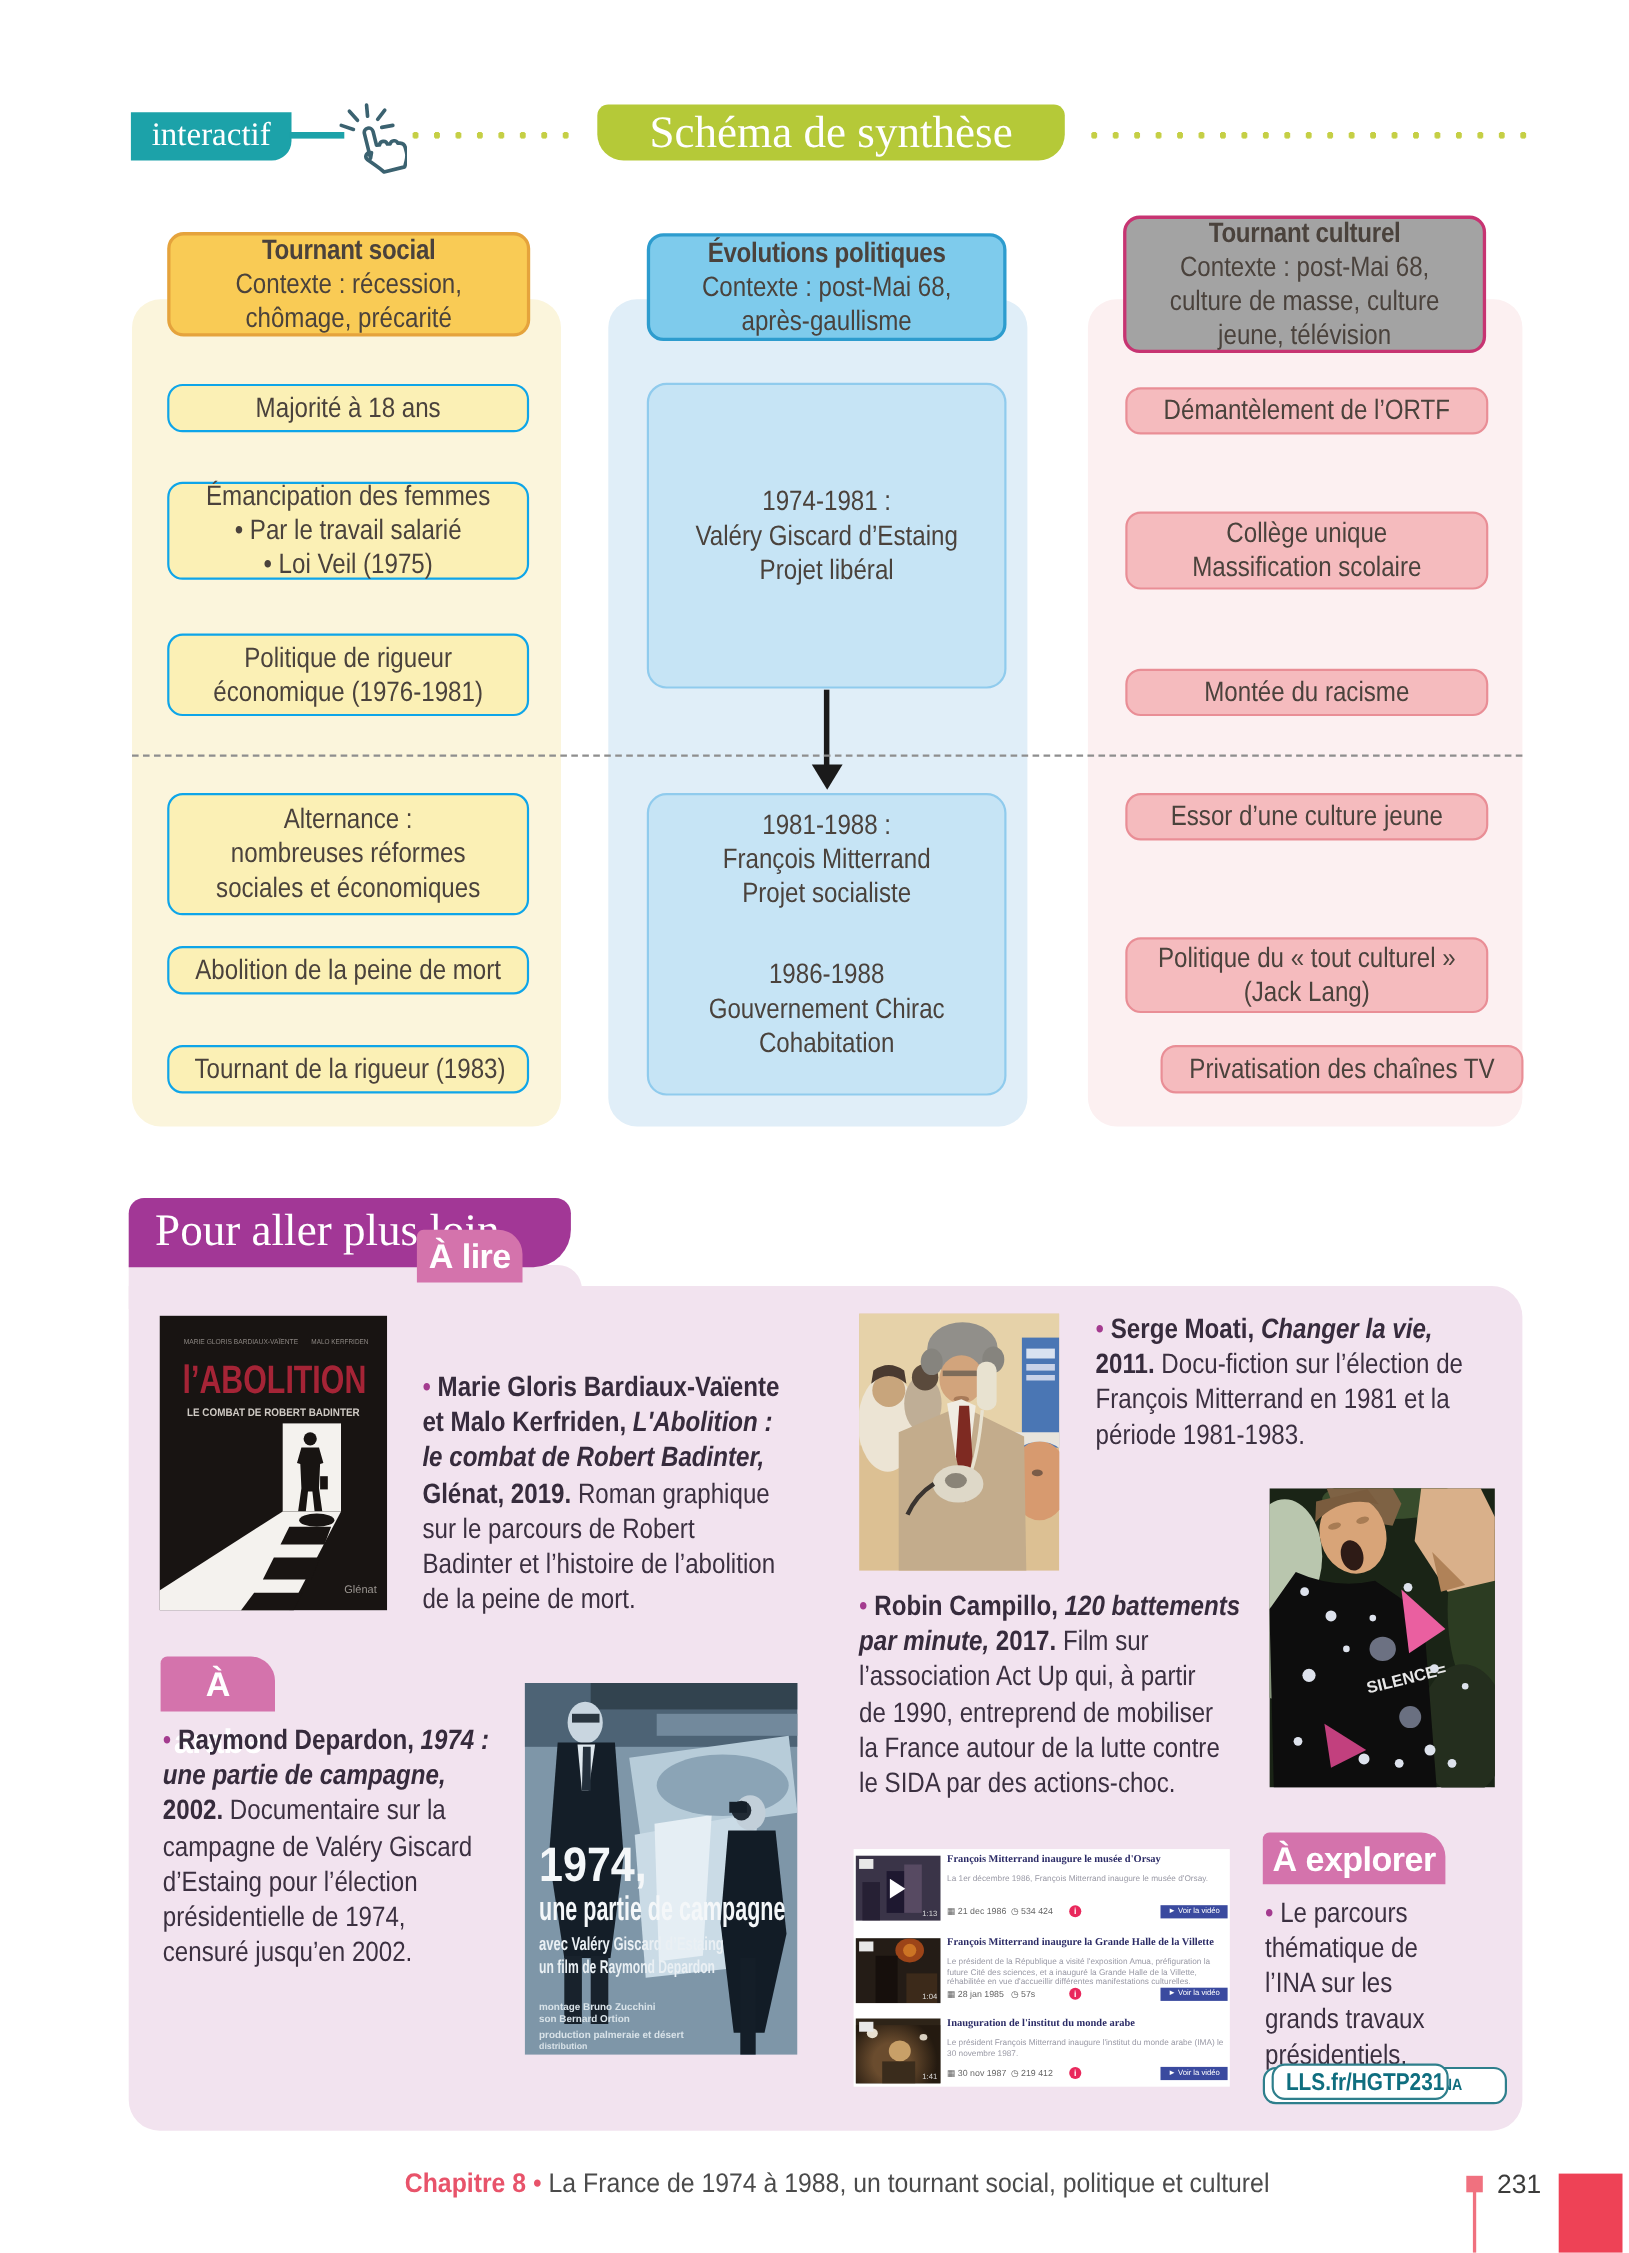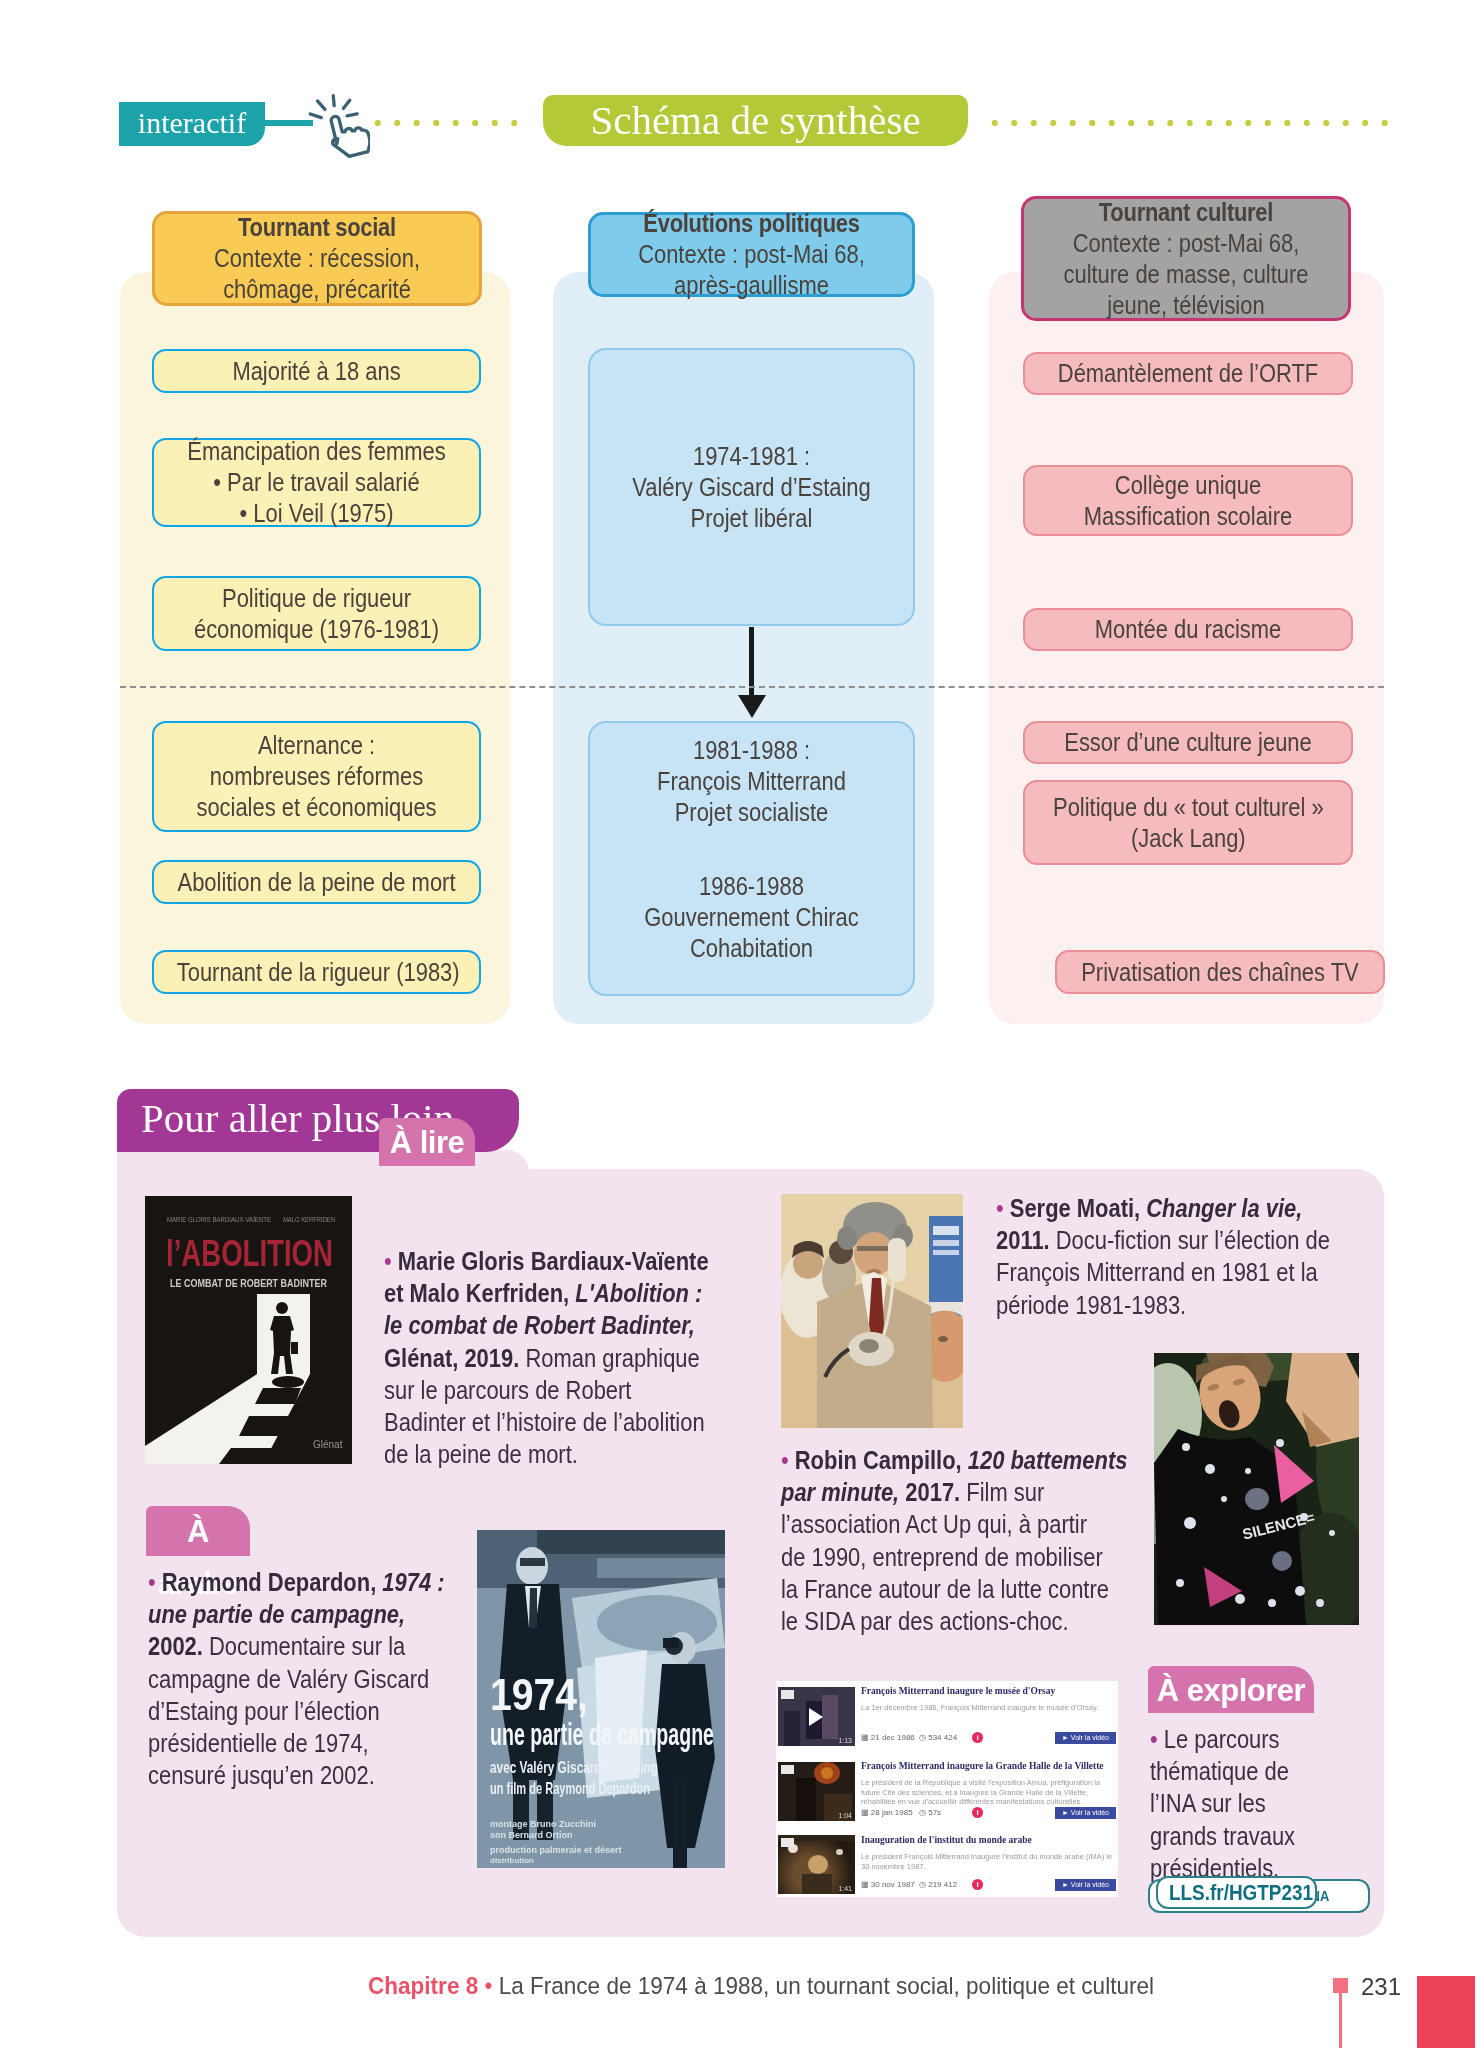--- a/index.html
+++ b/index.html
@@ -20,21 +20,21 @@
   
   .pan{top:272px;height:752px;border-radius:26px;}
   .pan-y{left:120px;width:390px;background:#fbf5dc;}
   .pan-b{left:553px;width:381px;background:#e0eef8;}
   .pan-p{left:989px;width:395px;background:#fcf0f1;}
 
   .hdr{border-radius:15px;text-align:center;font-size:25.5px;line-height:31px;color:#4a423c;
        display:flex;flex-direction:column;justify-content:center;box-sizing:border-box;}
   .hdr b{display:block;letter-spacing:-0.3px;}
   .hdr-y{left:152px;top:211px;width:330px;height:95px;background:#f9cb55;border:3px solid #e5a33c;}
-  .hdr-b{left:588px;top:212px;width:327px;height:85px;background:#7ecbec;border:3px solid #2d9cce;}
+  .hdr-b{left:588px;top:212px;width:327px;height:98px;background:#7ecbec;border:3px solid #2d9cce;}
   .hdr-p{left:1021px;top:196px;width:330px;height:125px;background:#a3a3a3;border:3px solid #c73472;}
 
   .bx{border-radius:14px;text-align:center;font-size:25.5px;line-height:31px;color:#4a423c;
       display:flex;flex-direction:column;justify-content:center;left:152px;width:329px;box-sizing:border-box;}
   .bx-y{background:#fbf0b5;border:2px solid #0ea5e9;}
   .bx-p{background:#f5bbbe;border:2px solid #e98e96;left:1023px;width:330px;}
   .bx-b{background:#c6e4f5;border:2px solid #90cbed;left:588px;width:327px;border-radius:18px;}
 
   .dash{left:120px;top:686px;width:1264px;border-top:2px dashed #8e8e8e;}
 
@@ -142,21 +142,21 @@
   </div>
 <div class="abs bx bx-p" style="top:465px;height:71px;">
     <span class="cx">Collège unique<br>Massification scolaire</span>
   </div>
 <div class="abs bx bx-p" style="top:608px;height:43px;">
     <span class="cx">Montée du racisme</span>
   </div>
 <div class="abs bx bx-p" style="top:721px;height:43px;">
     <span class="cx">Essor d’une culture jeune</span>
   </div>
-<div class="abs bx bx-p" style="top:780px;height:85px;align-items:center;">
+<div class="abs bx bx-p" style="top:852px;height:69px;">
     <span class="cx">Politique du « tout culturel »<br>(Jack Lang)</span>
   </div>
 <div class="abs bx bx-p" style="top:950px;height:44px;margin-left:32px;">
     <span class="cx">Privatisation des chaînes TV</span>
   </div>
 
 <div class="abs dash"></div>
 
 <div class="abs pan2-under"></div>
 <div class="abs pan2"></div>

